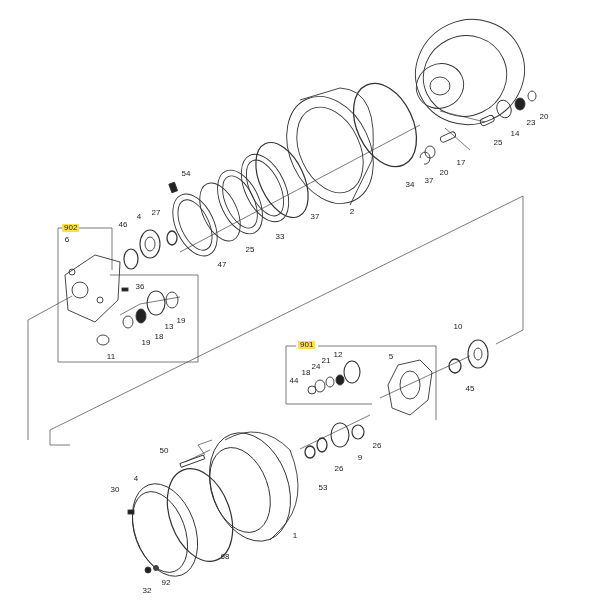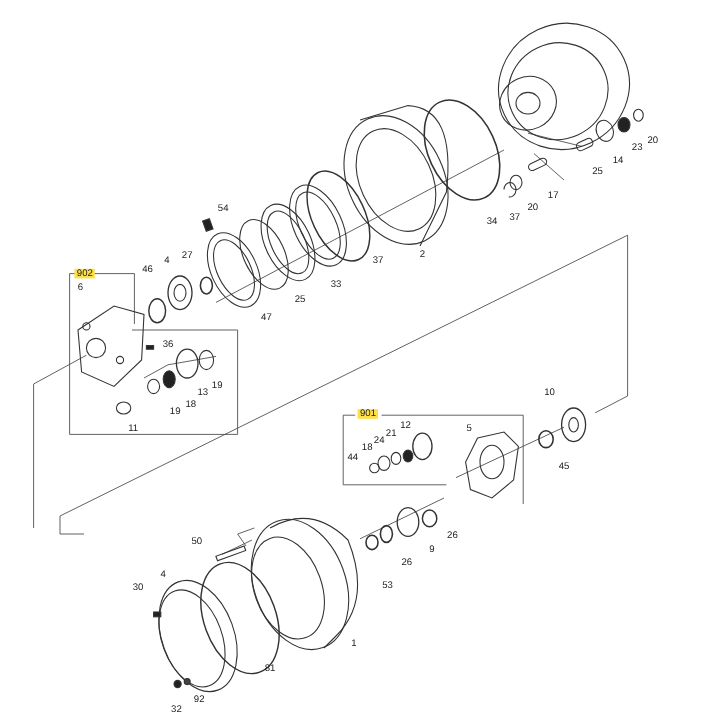--- a/index.html
+++ b/index.html
@@ -185,16 +185,16 @@
   <span class="lbl" style="left:294px;top:381px">44</span>
   <span class="lbl" style="left:470px;top:389px">45</span>
   <span class="lbl" style="left:164px;top:451px">50</span>
   <span class="lbl" style="left:377px;top:446px">26</span>
   <span class="lbl" style="left:360px;top:458px">9</span>
   <span class="lbl" style="left:339px;top:469px">26</span>
   <span class="lbl" style="left:323px;top:488px">53</span>
   <span class="lbl" style="left:136px;top:479px">4</span>
   <span class="lbl" style="left:115px;top:490px">30</span>
   <span class="lbl" style="left:295px;top:536px">1</span>
-  <span class="lbl" style="left:225px;top:557px">81</span>
+  <span class="lbl" style="left:225px;top:557px">68</span>
   <span class="lbl" style="left:166px;top:583px">92</span>
   <span class="lbl" style="left:147px;top:591px">32</span>
 </div>
 
 </body></html>

